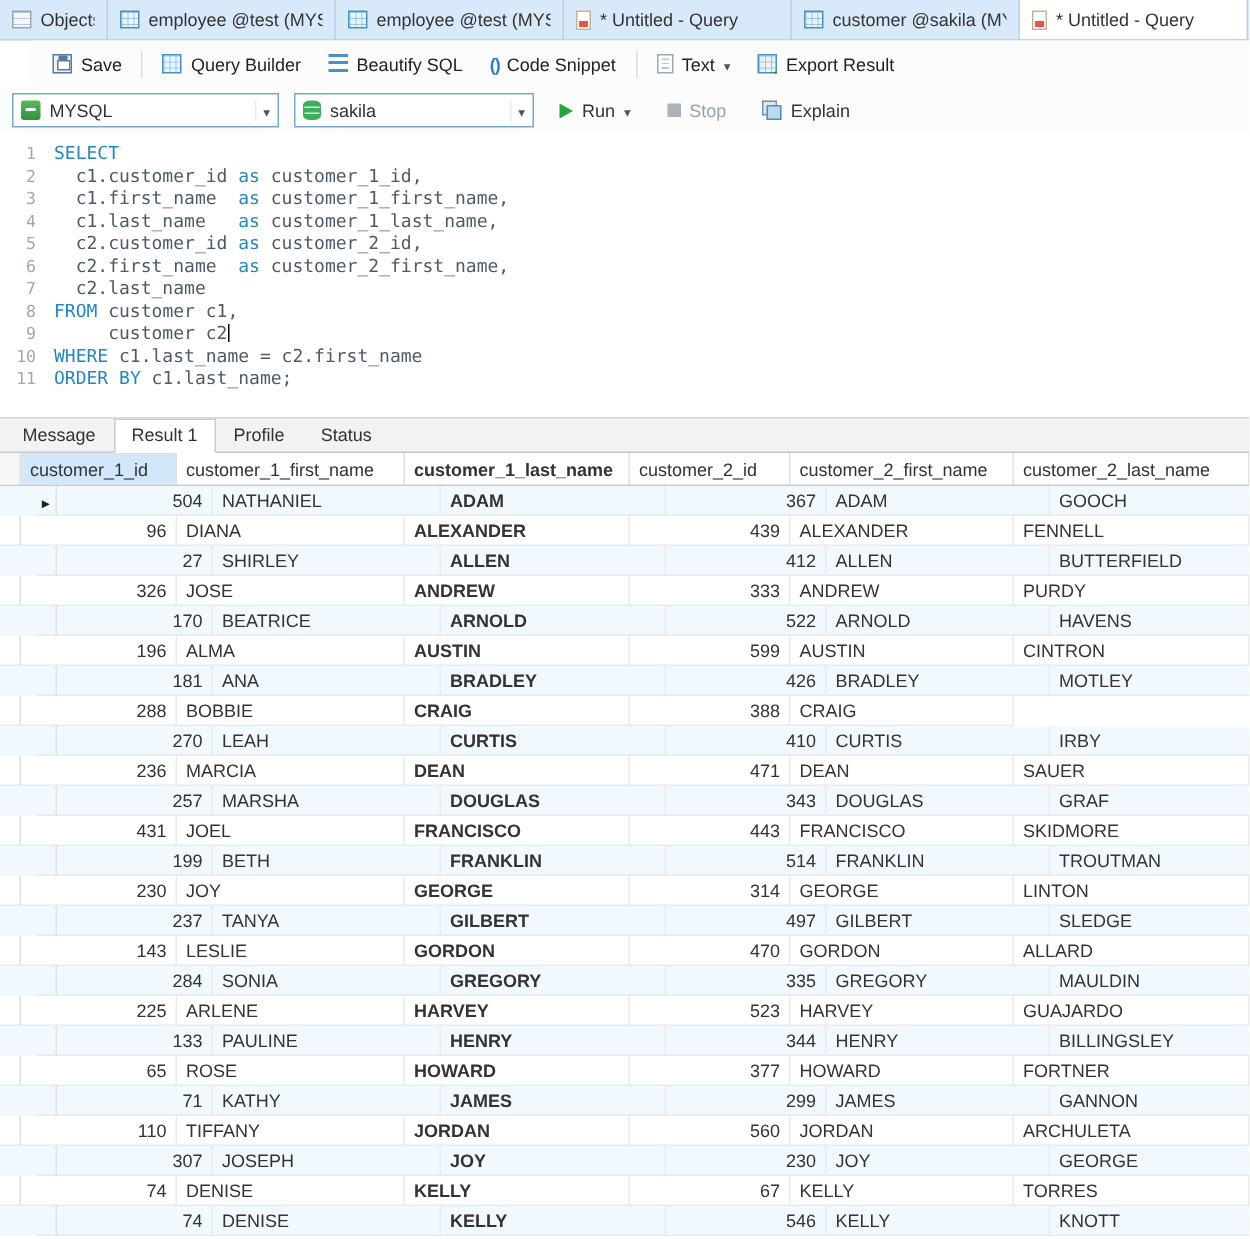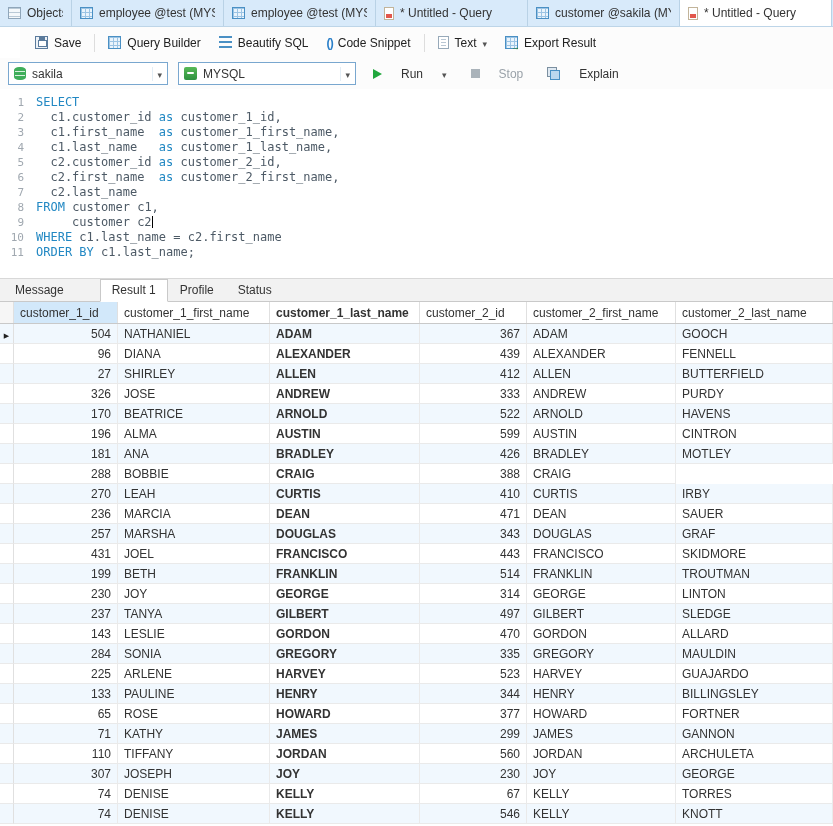--- a/index.html
+++ b/index.html
@@ -84,51 +84,51 @@
     width: 178px; height: 23px; padding: 0 5px;
     border: 1px solid #79a7cf; background: #fff; cursor: default;
   }
   .combo.db { width: 160px; }
   .combo .caret { margin-left: auto; padding-left: 4px; border-left: 1px solid #e3edf5; }
   .icon-mysql { width: 13px; height: 13px; border-radius: 2px; background: linear-gradient(#57b956, #2f9140); position: relative; }
   .icon-mysql::after { content: ""; position: absolute; left: 3px; top: 5px; width: 7px; height: 2px; background: #fff; border-radius: 1px; }
   .icon-db { width: 12px; height: 13px; background: #3fae5a; border-radius: 5px / 3px; position: relative; }
   .icon-db::before { content: ""; position: absolute; left: 1px; right: 1px; top: 4px; height: 1px; background: #d8f0de; }
   .icon-db::after { content: ""; position: absolute; left: 1px; right: 1px; top: 8px; height: 1px; background: #d8f0de; }
-  .runbtn, .stopbtn, .explainbtn { display: flex; align-items: center; gap: 19px; padding: 0 7px; height: 24px; cursor: default; text-align: center; }
+  .runbtn, .stopbtn, .explainbtn { display: flex; align-items: center; gap: 6px; padding: 0 7px; height: 24px; cursor: default; text-align: center; }
   .play { width: 0; height: 0; border-left: 9px solid #21a73d; border-top: 5px solid transparent; border-bottom: 5px solid transparent; }
   .stopsq { width: 9px; height: 9px; background: #aab3ba; }
   .stopbtn span.lbl { color: #9aa2a9; }
 
   
   .editor { height: 189px; background: #fff; padding-top: 6px; overflow: hidden; }
   .code-line { display: flex; height: 15px; line-height: 15px; font-family: "DejaVu Sans Mono", monospace; font-size: 12px; }
   .lineno { flex: none; width: 36px; text-align: right; padding-right: 12px; color: #a0a8b0; font-size: 11px; }
   .code { white-space: pre; }
   .tok-kw { color: #2288c3; }
   .tok-pl { color: #4d5a66; }
   .cursor { display: inline-block; width: 1px; height: 12px; background: #000; vertical-align: -2px; }
 
   
   .rtabs {
     display: flex; align-items: flex-end; height: 24px;
     background: #f2f2f2; border-top: 1px solid #d8d8d8; border-bottom: 1px solid #c9c9c9;
     padding-left: 3px;
   }
   .rtab { padding: 3px 11px 4px; color: #333; border: 1px solid transparent; margin-bottom: -1px; cursor: default; }
-  .rtab.active { background: #fff; border-color: #c9c9c9; border-bottom-color: #fff; margin-left: 24px; }
+  .rtab.active { background: #fff; border-color: #c9c9c9; border-bottom-color: #fff; }
 
   
   .grid-header { display: flex; height: 22px; background: #fff; border-bottom: 1px solid #c9c9c9; }
   .sel-head { flex: none; width: 14px; border-right: 1px solid #e0e0e0; background: #f6f6f6; }
   .gh-cell { flex: none; display: flex; align-items: center; padding: 0 6px; border-right: 1px solid #e0e0e0; color: #333; white-space: nowrap; overflow: hidden; cursor: default; }
   .gh-cell.selected { background: #d2e8fa; }
   .grid-body { background: #fff; }
   .grid-row { display: flex; height: 20px; background: #fff; }
-  .grid-row.alt { background: #f1f8fe; }
+  .grid-row.alt { background: #f1f8fe; padding-left: 24px; }
   .sel-cell { flex: none; width: 14px; border-right: 1px solid #e0e0e0; border-bottom: 1px solid #eaeaea; display: flex; align-items: center; justify-content: center; }
   .rowptr::after { content: "▶"; font-size: 7px; color: #222; }
   .g-cell { flex: none; display: flex; align-items: center; padding: 0 6px; border-right: 1px solid #eaeaea; border-bottom: 1px solid #eaeaea; white-space: nowrap; overflow: hidden; cursor: default; }
   .g-cell.num { justify-content: flex-end; }
   .col1 { width: 104px; } .col2 { width: 152px; } .col3 { width: 150px; font-weight: bold; }
   .col4 { width: 107px; } .col5 { width: 149px; } .col6 { width: 157px; }
 </style>
 </head>
 <body>
 
@@ -185,28 +185,28 @@
       <span>Text</span>
       <span class="caret"></span>
     </div>
     <div class="tbtn">
       <span class="igrid icon-export"></span>
       <span>Export Result</span>
     </div>
   </div>
 
   <div class="connbar">
+    <div class="combo">
+      <span class="icon-mysql"></span>
+      <span>MYSQL</span>
+      <span class="caret"></span>
+    </div>
     <div class="combo db">
       <span class="icon-db"></span>
       <span>sakila</span>
-      <span class="caret"></span>
-    </div>
-    <div class="combo">
-      <span class="icon-mysql"></span>
-      <span>MYSQL</span>
       <span class="caret"></span>
     </div>
     <div class="runbtn">
       <span class="play"></span>
       <span>Run</span>
       <span class="caret"></span>
     </div>
     <div class="stopbtn">
       <span class="stopsq"></span>
       <span class="lbl">Stop</span>

